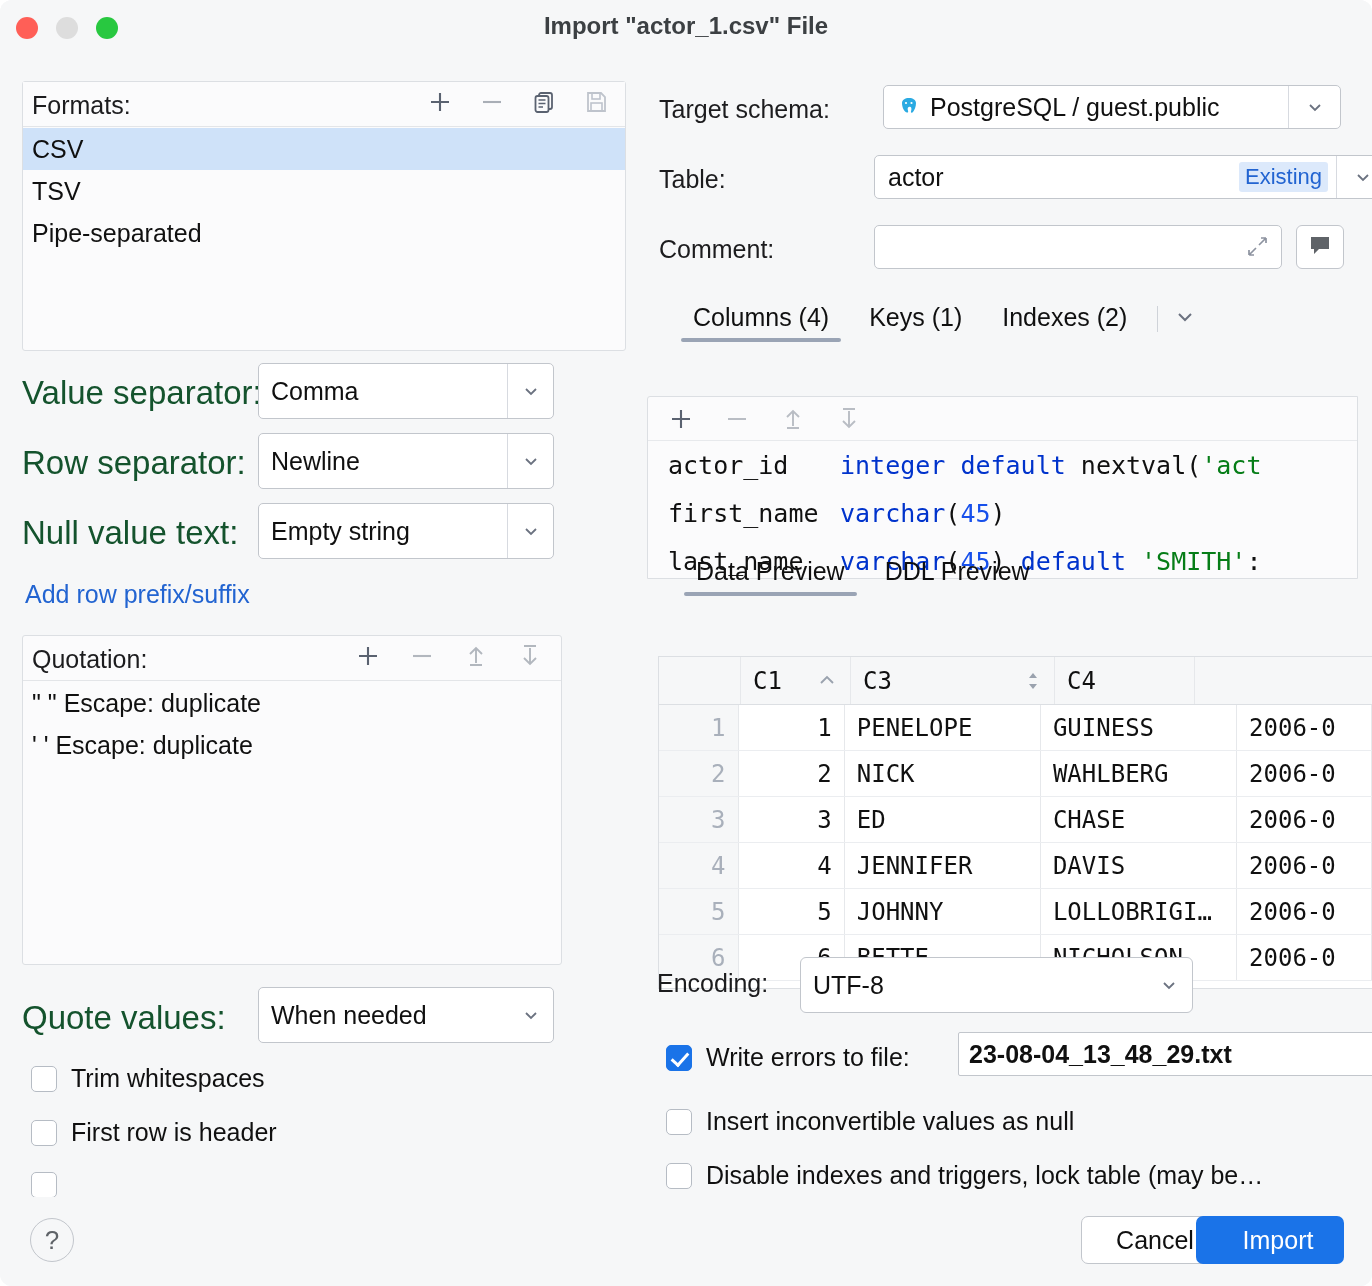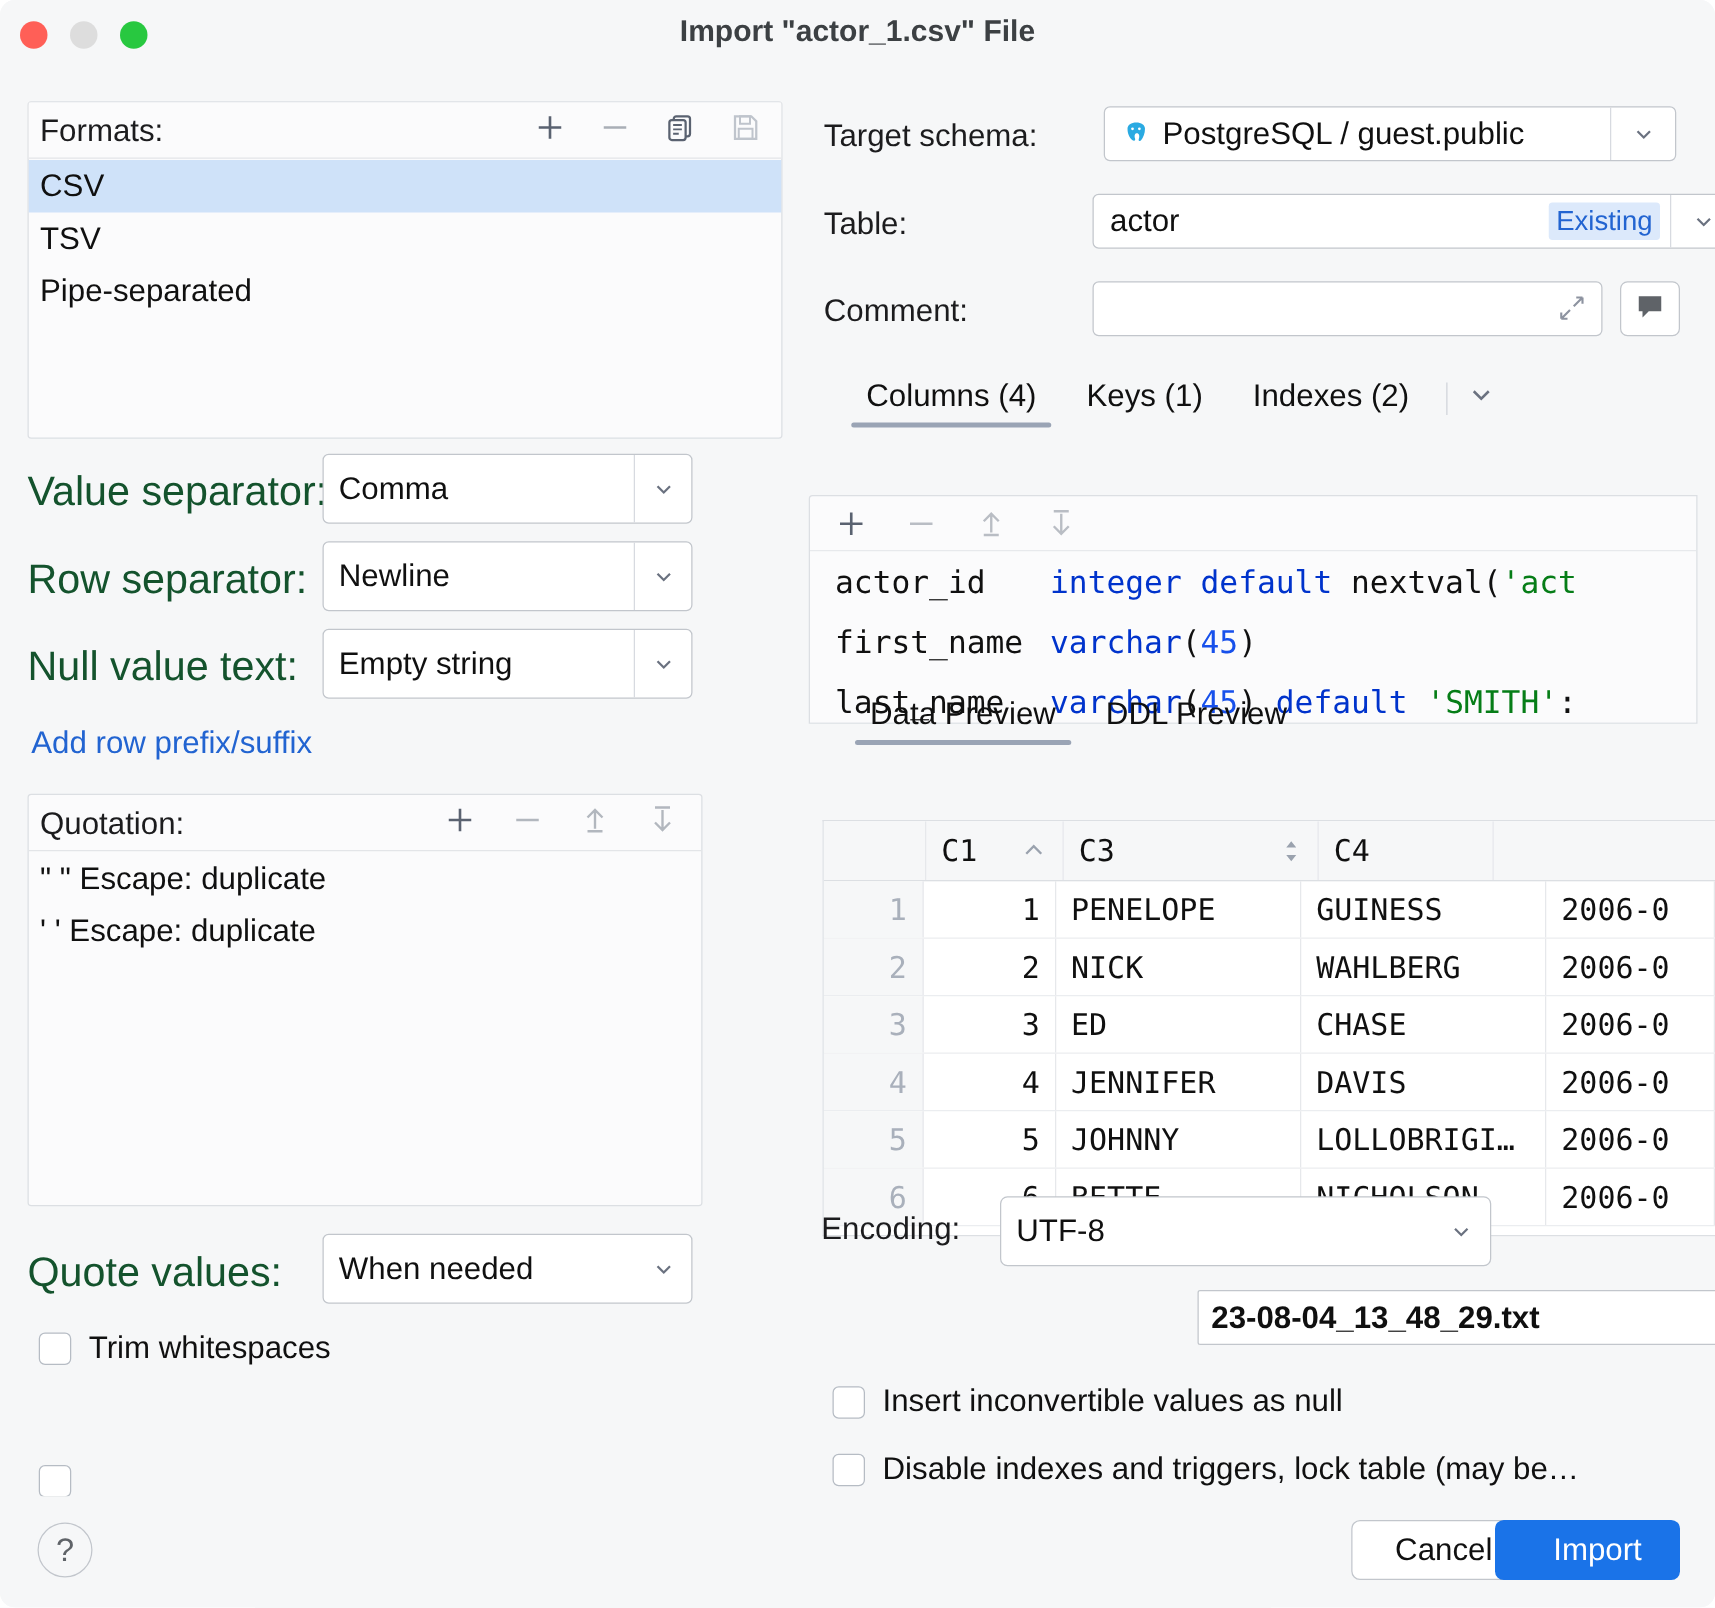--- a/index.html
+++ b/index.html
@@ -268,20 +268,24 @@
         <svg width="20" height="20" viewBox="0 0 20 20">
             <path d="M5 8l5 5 5-5" stroke="#6b7280" stroke-width="1.8" fill="none"></path>
           </svg>
       </div>
     </div>
 
     <div class="cbrow" style="left:31px; top:1007px;">
       <div class="cbox"></div>
       <div class="cb-label">Trim whitespaces</div>
     </div>
+    <div class="cbrow" style="left:31px; top:1061px;">
+      <div class="cbox"></div>
+      <div class="cb-label">First row is header</div>
+    </div>
     <div class="cbrow" style="left:31px; top:1115px;">
       <div class="cbox"></div>
     </div>
   </div>
 
   <div class="right">
 
     <div class="r-lbl" style="left:19px; top:38px;">Target schema:</div>
     <div class="field" style="left:243px; top:28px; width:458px;">
       <span class="pg-icon">
@@ -452,20 +456,24 @@
     <div class="r-lbl" style="left:17px; top:912px;">Encoding:</div>
     <div class="combo" style="left:160px; top:900px; width:393px; border-radius:6px;">
       <div class="val">UTF-8</div>
       <div class="arrowbox" style="border-left:none;">
         <svg width="20" height="20" viewBox="0 0 20 20">
             <path d="M5 8l5 5 5-5" stroke="#6b7280" stroke-width="1.8" fill="none"></path>
           </svg>
       </div>
     </div>
 
+    <div class="cbrow" style="left:26px; top:986px;">
+      <div class="cbox checked"></div>
+      <div class="cb-label">Write errors to file:</div>
+    </div>
     <div class="field" style="left:318px; top:975px; width:466px; border-radius:2px;font-weight:bold;">
       <div class="txt" style="padding-left:10px;">23-08-04_13_48_29.txt</div>
       <div style="margin-left:auto; margin-right:10px; display:flex; align-items:center;">
         <svg width="28" height="24" viewBox="0 0 28 24">
           <path d="M2 5h8l2 3h14v13H2z" stroke="#9aa2ae" stroke-width="1.8" fill="none"></path>
         </svg>
       </div>
     </div>
 
     <div class="cbrow" style="left:26px; top:1050px;">

